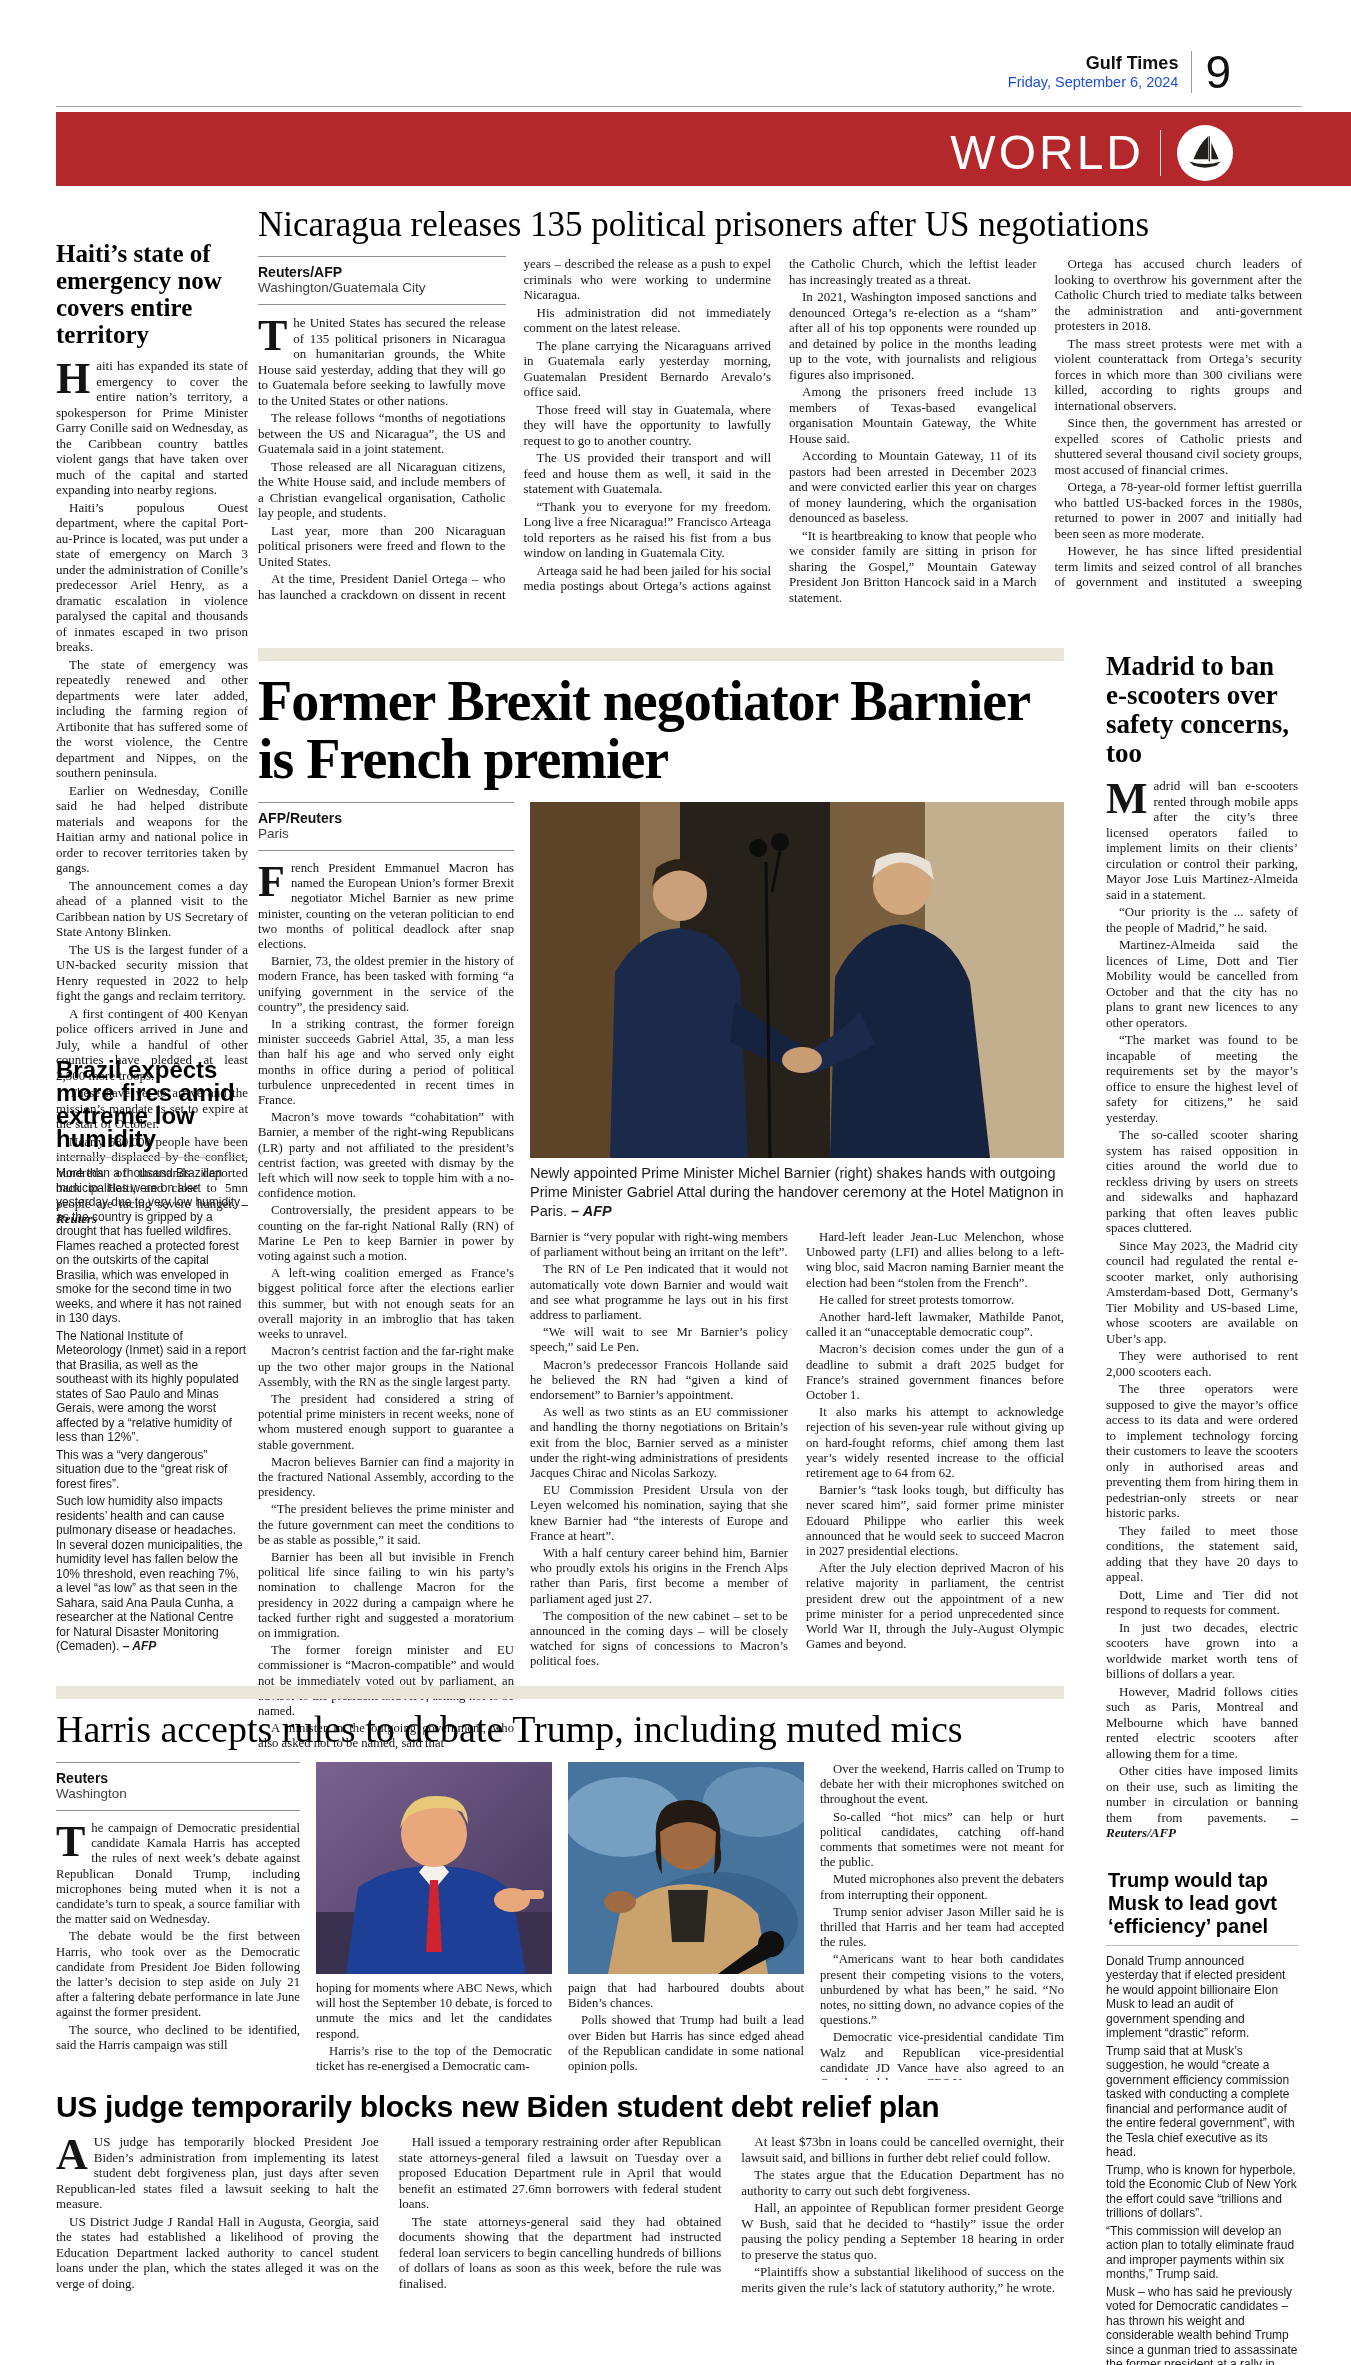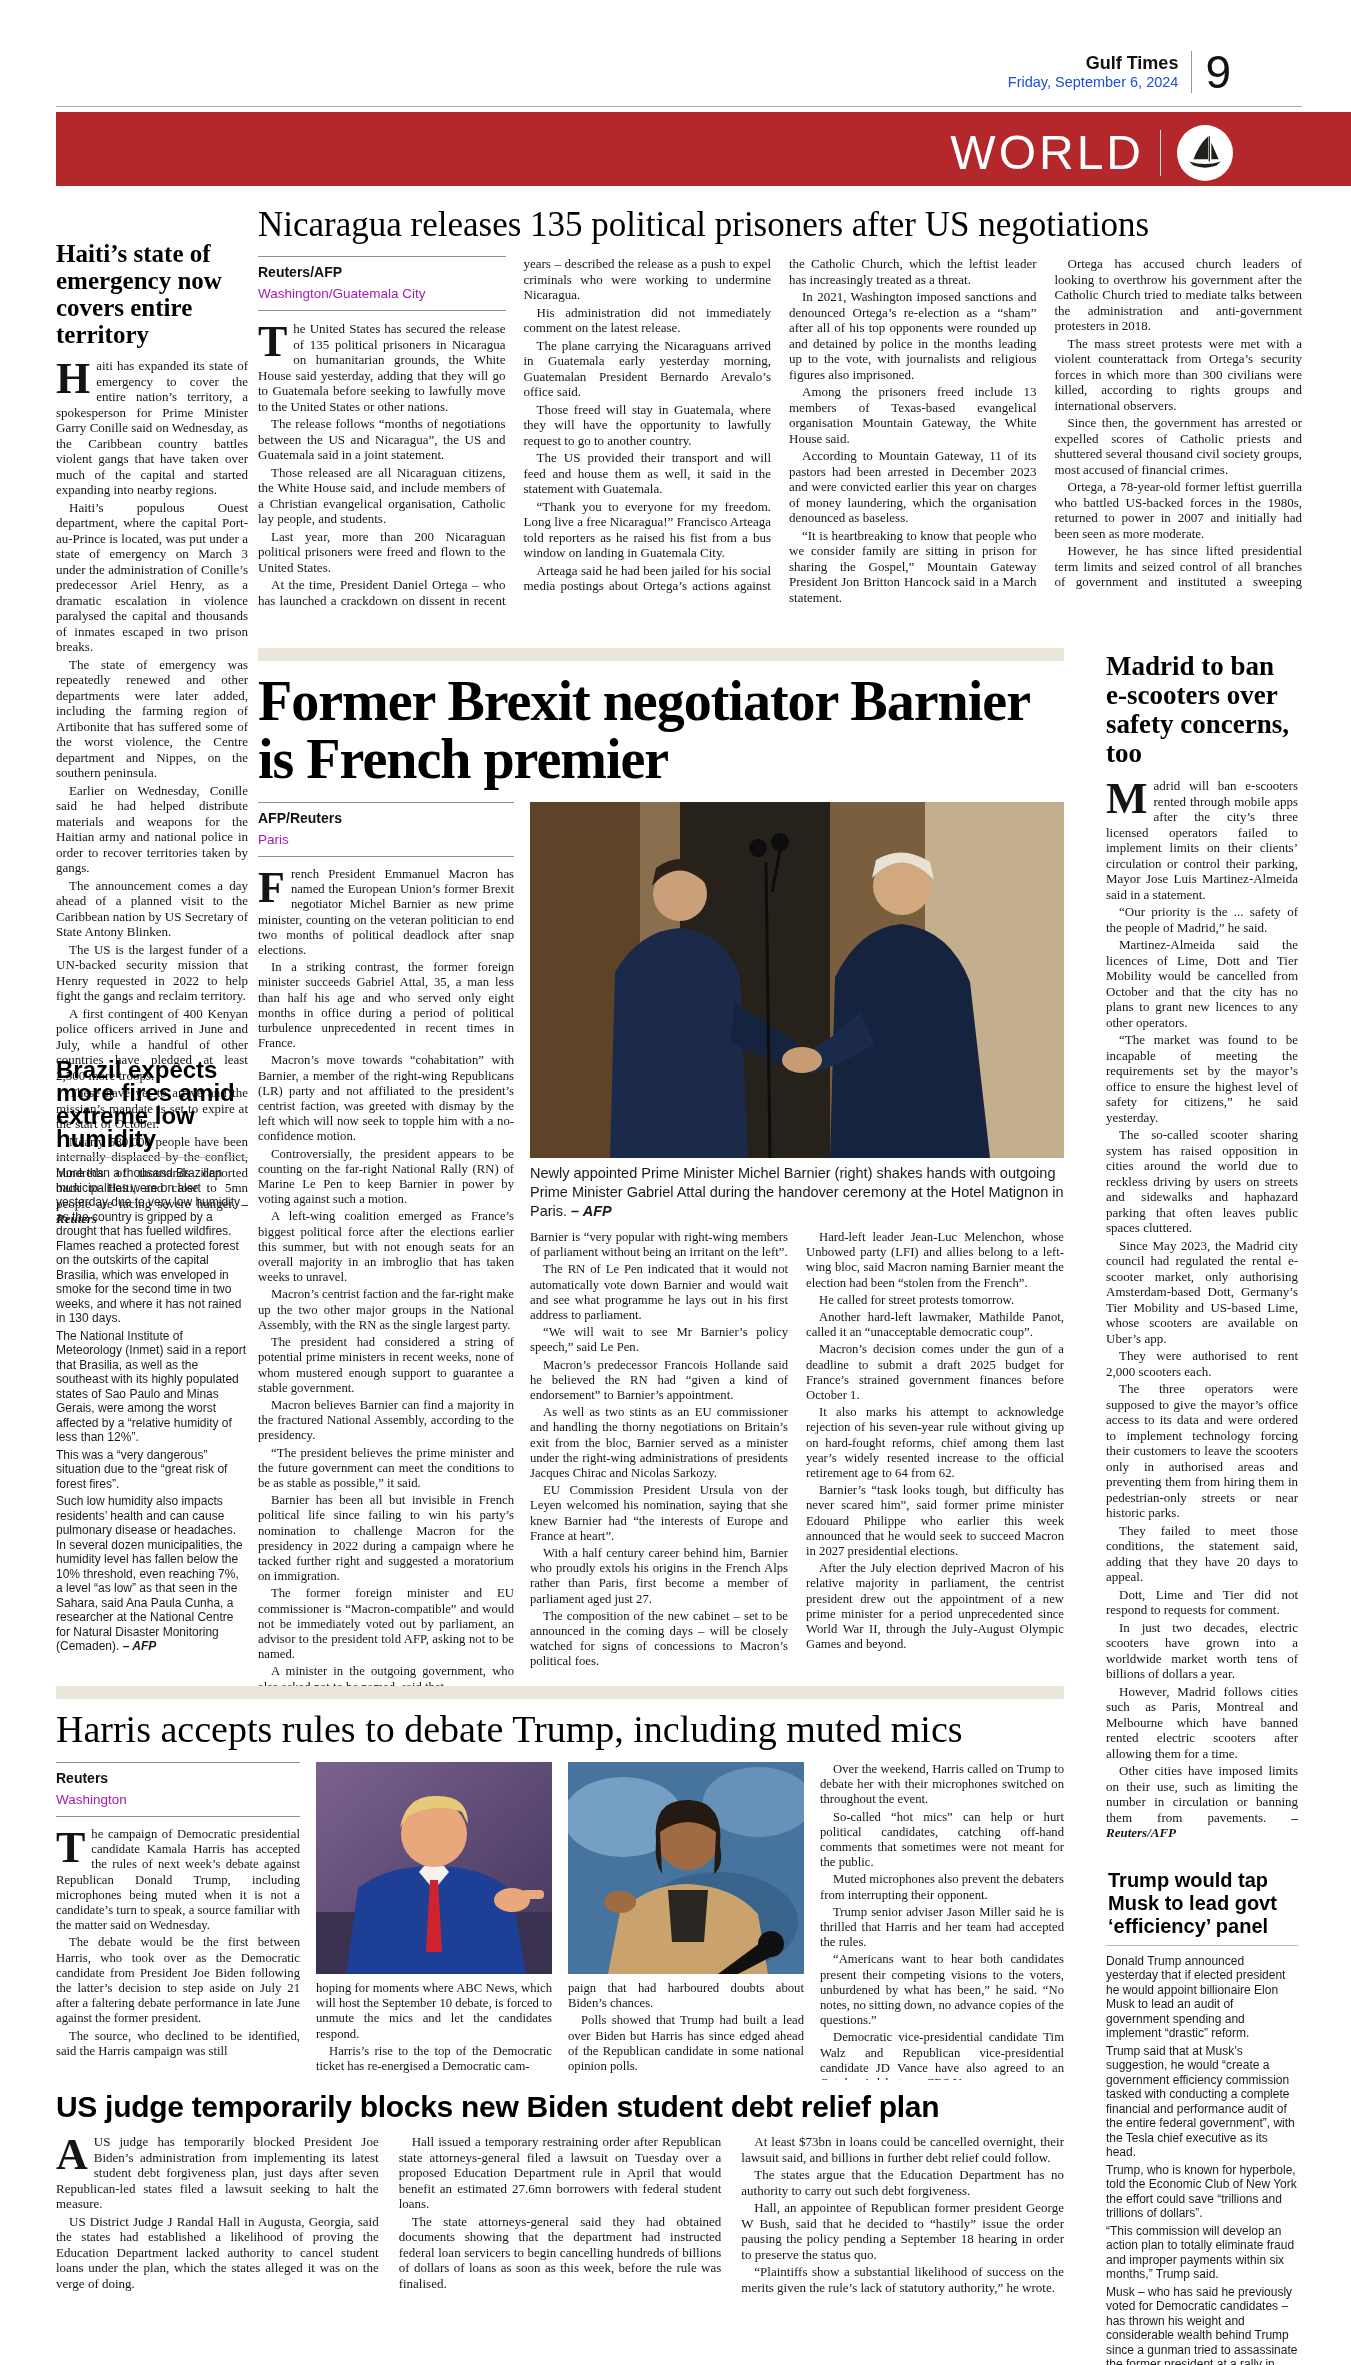--- a/index.html
+++ b/index.html
@@ -30,21 +30,21 @@
                 font-size:13px;line-height:15.5px;}
   .body-serif p.np{text-indent:0;}
   .body-sans p{margin:0 0 3px 0;font-family:"Liberation Sans",sans-serif;
                font-size:12px;line-height:14.5px;color:#1a1a1a;}
   .dc{float:left;font-family:"Liberation Serif",serif;font-weight:700;
       font-size:44px;line-height:35px;padding:3px 6px 0 0;}
   .credit{font-weight:700;font-style:italic;}
   .byline{border-top:1px solid #8f8f8f;border-bottom:1px solid #8f8f8f;
           padding:7px 0 9px 0;margin-bottom:10px;}
   .byline .ag{font-family:"Liberation Sans",sans-serif;font-weight:700;font-size:14px;color:#111;}
-  .byline .loc{font-family:"Liberation Sans",sans-serif;font-size:13.5px;color:#a21caf;margin-top:6px;}
+  .byline .loc{font-family:"Liberation Sans",sans-serif;font-size:13.5px;color:#404040;margin-top:0;}
   .rule-under{border-top:1px solid #bbb;margin:7px 0 8px 0;}
   .cream{position:absolute;background:#eae6d9;height:13px;}
 
   
   .haiti{position:absolute;left:56px;top:200px;width:192px;margin-top:40px;}
   .haiti h2{font-size:25px;line-height:27px;margin:0 0 10px 0;}
   .brazil{position:absolute;left:56px;top:1058px;width:192px;max-height:622px;overflow:hidden;}
   .brazil h2{font-size:24px;line-height:23px;margin:0;}
 
   
@@ -178,20 +178,21 @@
 
   <div class="barnier">
     <h1 class="hl-serif-b">Former Brexit negotiator Barnier is French premier</h1>
     <div class="bar-body">
       <div class="bar-col1 body-serif">
         <div class="byline">
           <div class="ag">AFP/Reuters</div>
           <div class="loc">Paris</div>
         </div>
         <p class="np"><span class="dc">F</span><span>rench President Emmanuel Macron has named the European Union’s former Brexit negotiator Michel Barnier as new prime minister, counting on the veteran politician to end two months of political deadlock after snap elections.</span></p>
+        <p>Barnier, 73, the oldest premier in the history of modern France, has been tasked with forming “a unifying government in the service of the country”, the presidency said.</p>
         <p>In a striking contrast, the former foreign minister succeeds Gabriel Attal, 35, a man less than half his age and who served only eight months in office during a period of political turbulence unprecedented in recent times in France.</p>
         <p>Macron’s move towards “cohabitation” with Barnier, a member of the right-wing Republicans (LR) party and not affiliated to the president’s centrist faction, was greeted with dismay by the left which will now seek to topple him with a no-confidence motion.</p>
         <p>Controversially, the president appears to be counting on the far-right National Rally (RN) of Marine Le Pen to keep Barnier in power by voting against such a motion.</p>
         <p>A left-wing coalition emerged as France’s biggest political force after the elections earlier this summer, but with not enough seats for an overall majority in an imbroglio that has taken weeks to unravel.</p>
         <p>Macron’s centrist faction and the far-right make up the two other major groups in the National Assembly, with the RN as the single largest party.</p>
         <p>The president had considered a string of potential prime ministers in recent weeks, none of whom mustered enough support to guarantee a stable government.</p>
         <p>Macron believes Barnier can find a majority in the fractured National Assembly, according to the presidency.</p>
         <p>“The president believes the prime minister and the future government can meet the conditions to be as stable as possible,” it said.</p>
         <p>Barnier has been all but invisible in French political life since failing to win his party’s nomination to challenge Macron for the presidency in 2022 during a campaign where he tacked further right and suggested a moratorium on immigration.</p>
         <p>The former foreign minister and EU commissioner is “Macron-compatible” and would not be immediately voted out by parliament, an advisor to the president told AFP, asking not to be named.</p>

